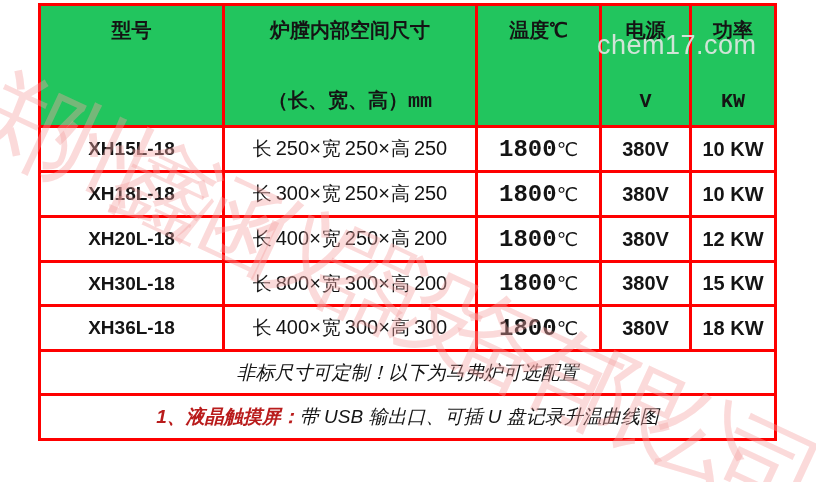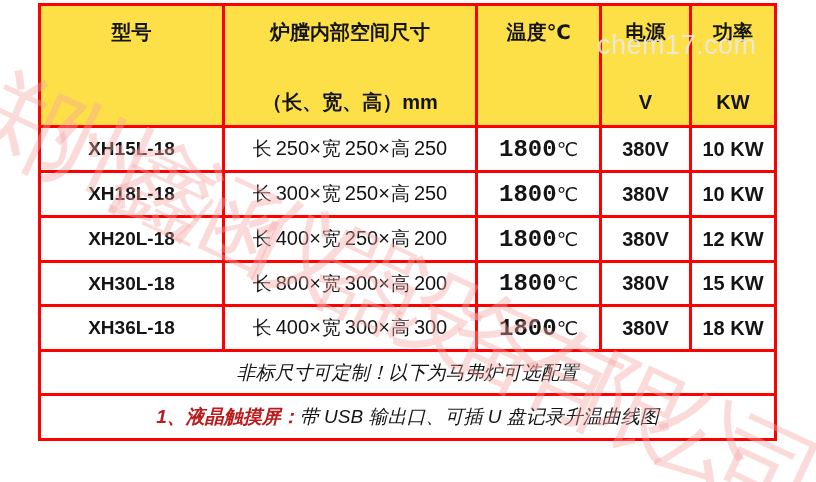--- a/index.html
+++ b/index.html
@@ -11,21 +11,21 @@
 
   table.spec{
     position:absolute;left:38px;top:3px;z-index:1;
     border-collapse:collapse;table-layout:fixed;
   }
   table.spec td{
     border:3px solid #fe0000;
     padding:0;text-align:center;vertical-align:middle;
     color:#141414;overflow:hidden;
   }
-  td.hd{background:#fde047;color:#0000dd;font-weight:700;font-size:20px;vertical-align:top;}
+  td.hd{background:#22c55e;color:#0000dd;font-weight:700;font-size:20px;vertical-align:top;font-family:Liberation Mono, monospace;}
   .hd .l1{height:44px;line-height:52px;}
   .hd .l2{height:38px;line-height:30px;margin-top:37px;}
 
   tr.datarow{height:45px;}
   td.model{font-weight:700;font-size:19px;}
   td.dims{font-size:19px;white-space:nowrap;}
   td.dims .cjk{font-weight:400;}
   td.dims b{font-weight:400;font-size:20px;margin-left:4px;}
   td.dims b.x{margin-left:0;}
   td.dims .cjk.mid{margin-left:1px;}

